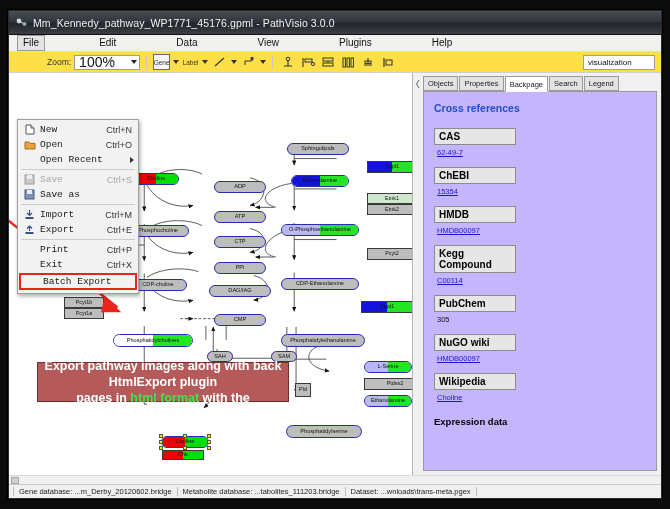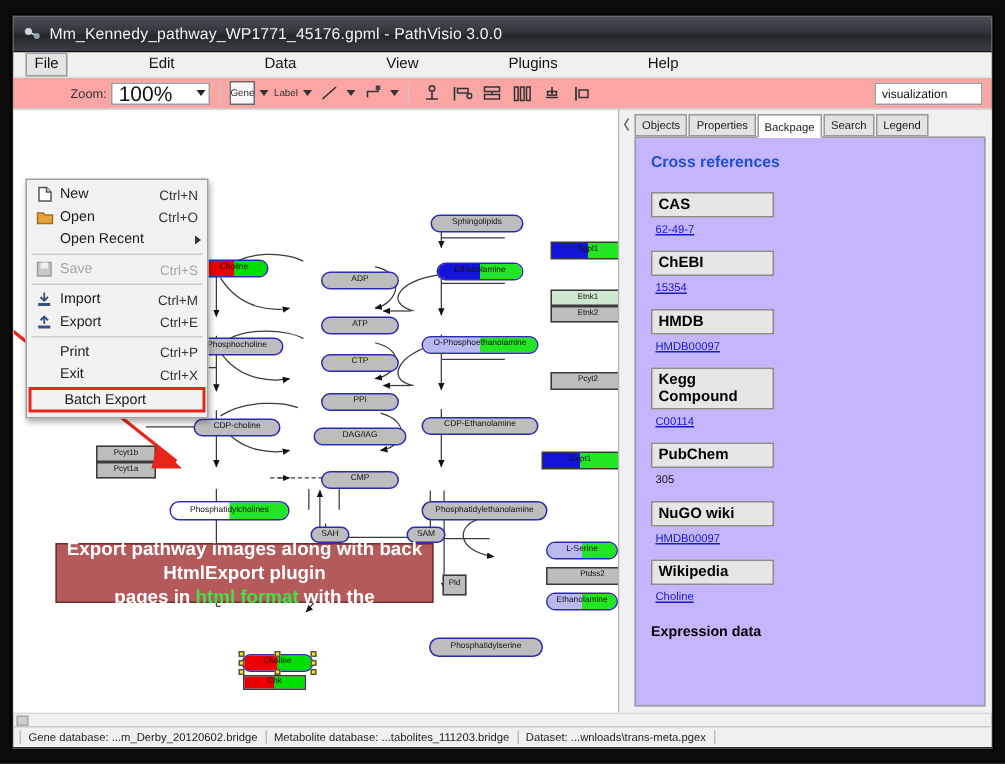--- a/index.html
+++ b/index.html
@@ -64,21 +64,21 @@
   }
   .menubar .mi.active {
     background: #e4e4e4;
     border: 1px solid #9a9a9a;
     padding: 0px 5px;
   }
 
   
   .toolbar {
     height: 21px;
-    background: #fca5a5;
+    background: #fde047;
     border-bottom: 1px solid #cfcfcf;
     display: flex; align-items: center;
     gap: 3px;
     padding: 0 4px;
     font-size: 9px; color: #222;
     position: relative; z-index: 30;
   }
   .tb-sep { width:1px; height:14px; background:#c8c8c8; margin:0 3px; }
   .zoom-label { font-size: 8.5px; color:#333; margin-left:34px; }
   .combo {
@@ -133,21 +133,21 @@
     padding: 2px 0;
     font-size: 9.5px;
   }
   .fm-row {
     display:flex; align-items:center;
     height: 15px; padding: 0 4px;
     color:#1a1a1a;
     position: relative;
   }
   .fm-row .ico { width:15px; height:13px; display:flex;align-items:center;justify-content:center; margin-right:3px;}
-  .fm-row .lbl { flex:1; }
+  .fm-row .lbl { flex:1;font-family:Liberation Mono, monospace; }
   .fm-row .acc { color:#333; font-size:9px; padding-right:2px;}
   .fm-row.disabled .lbl, .fm-row.disabled .acc { color:#a6a6a6; }
   .fm-row .submenu-arrow {
     width:0;height:0;border-top:3px solid transparent;border-bottom:3px solid transparent;
     border-left:4px solid #333;
   }
   .fm-sep { height:1px; background:#cdcdcd; margin:2px 3px; }
   .fm-row.highlight {
     border: 2px solid #e8241b;
     background:#f2f2f2;
@@ -634,20 +634,30 @@
             <div class="fm-sep"></div>
             <div class="fm-row disabled">
               <span class="ico">
                 <svg width="11" height="11" viewBox="0 0 11 11">
                   <rect x="1" y="1" width="9" height="9" fill="#c9c9c9" stroke="#9c9c9c"></rect>
                   <rect x="3" y="1" width="5" height="4" fill="#eee"></rect>
                 </svg>
               </span>
               <span class="lbl">Save</span>
               <span class="acc">Ctrl+S</span>
+            </div>
+            <div class="fm-row">
+              <span class="ico">
+                <svg width="11" height="11" viewBox="0 0 11 11">
+                  <rect x="1" y="1" width="9" height="9" fill="#7e93b5" stroke="#4c5b74"></rect>
+                  <rect x="3" y="1" width="5" height="4" fill="#e6ecf4"></rect>
+                </svg>
+              </span>
+              <span class="lbl">Save as</span>
+              <span class="acc"></span>
             </div>
             <div class="fm-sep"></div>
             <div class="fm-row">
               <span class="ico">
                 <svg width="11" height="11" viewBox="0 0 11 11">
                   <path d="M5.5 1 v5 M3 4 l2.5 2.5 L8 4" stroke="#39507a" stroke-width="1.2" fill="none"></path>
                   <rect x="1.5" y="8" width="8" height="2" fill="#39507a"></rect>
                 </svg>
               </span>
               <span class="lbl">Import</span>

